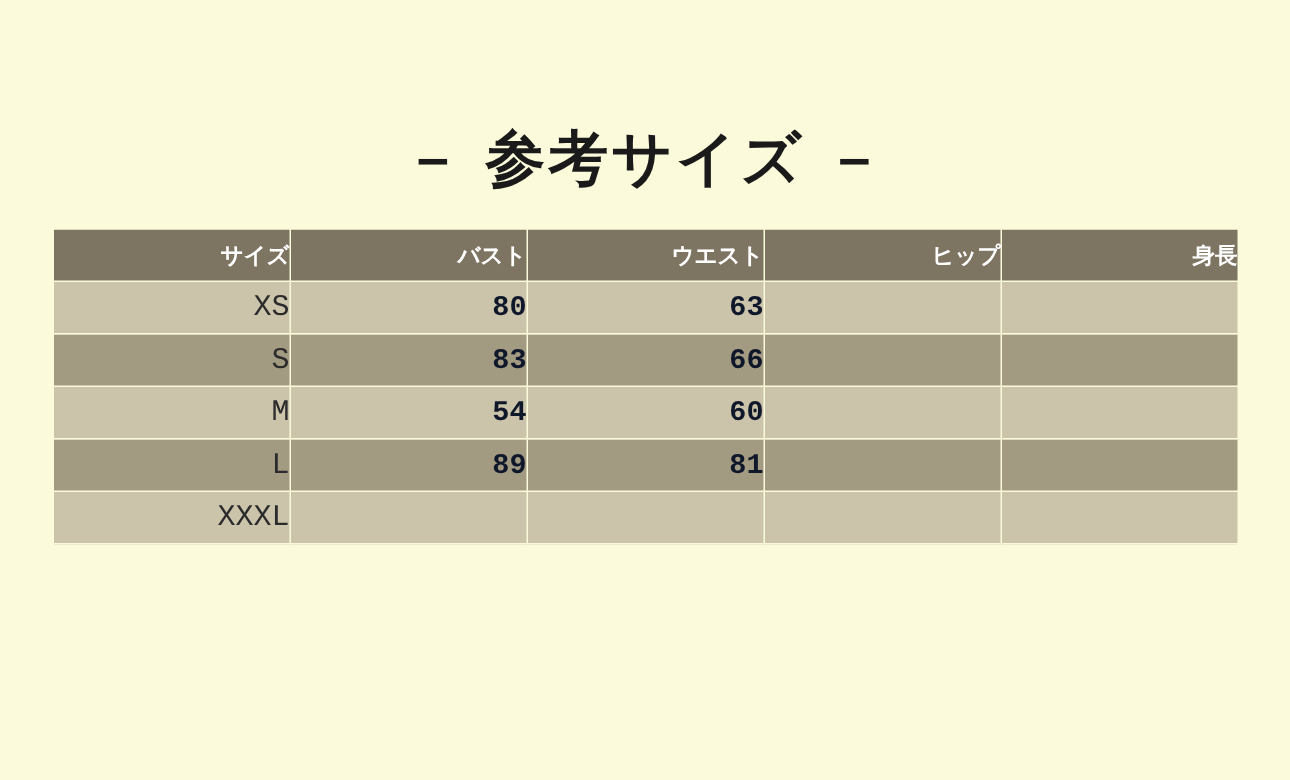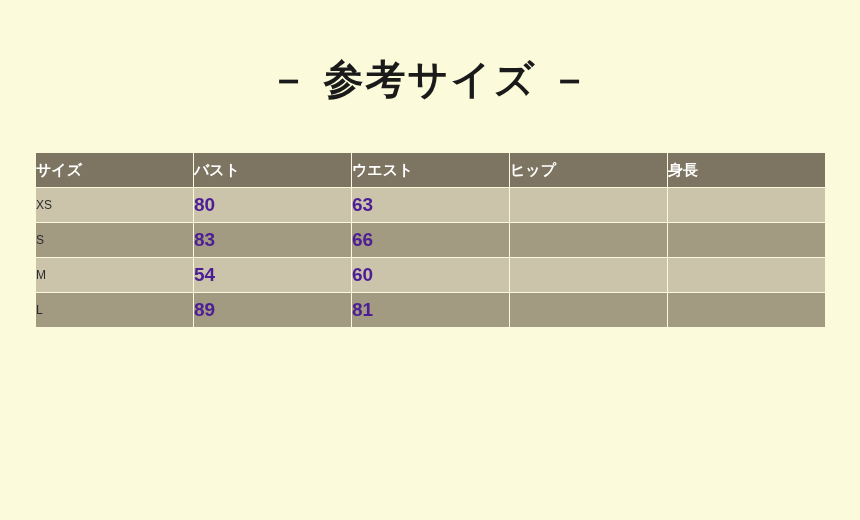--- a/index.html
+++ b/index.html
@@ -18,21 +18,21 @@
     width: 860px;
     height: 520px;
     box-sizing: border-box;
   }
   .title {
     text-align: center;
     font-size: 40px;
     font-weight: bold;
     color: #1a1a1a;
     letter-spacing: 2px;
-    padding-top: 55px;
+    padding-top: 82px;
     line-height: 1.2;
     white-space: pre;
   }
   .table-wrap {
     position: absolute;
     left: 35px;
     top: 152px;
     width: 790px;
   }
   table.size-table {
@@ -41,45 +41,46 @@
     table-layout: fixed;
   }
   table.size-table col.c0 { width: 158px; }
   table.size-table col.c1 { width: 158px; }
   table.size-table col.c2 { width: 158px; }
   table.size-table col.c3 { width: 158px; }
   table.size-table col.c4 { width: 158px; }
   table.size-table th,
   table.size-table td {
     border: 1px solid #fbfadb;
-    text-align: left;
+    text-align: right;
     padding: 0;
     height: 34px;
     vertical-align: middle;
+    font-family: Liberation Mono, monospace;
   }
   thead th {
     background: #7d7462;
     color: #ffffff;
     font-size: 15px;
     font-weight: bold;
     height: 35px;
   }
   tbody tr.dark td {
     background: #a39a82;
   }
   tbody tr.light td {
     background: #cbc4ab;
   }
   td.label-cell {
     color: #2b2b2b;
-    font-size: 12px;
+    font-size: 20px;
     font-weight: normal;
   }
   td.val-cell {
-    color: #4c1d95;
+    color: #0f172a;
     font-size: 19px;
     font-weight: bold;
   }
   td.empty-cell {
     font-size: 15px;
   }
 </style>
 </head>
 <body>
 
@@ -127,17 +128,24 @@
           <td class="empty-cell"></td>
           <td class="empty-cell"></td>
         </tr>
         <tr class="dark">
           <td class="label-cell">L</td>
           <td class="val-cell">89</td>
           <td class="val-cell">81</td>
           <td class="empty-cell"></td>
           <td class="empty-cell"></td>
         </tr>
+        <tr class="light">
+          <td class="label-cell">XXXL</td>
+          <td class="empty-cell"></td>
+          <td class="empty-cell"></td>
+          <td class="empty-cell"></td>
+          <td class="empty-cell"></td>
+        </tr>
       </tbody>
     </table>
   </div>
 
 </div>
 
 </body></html>

